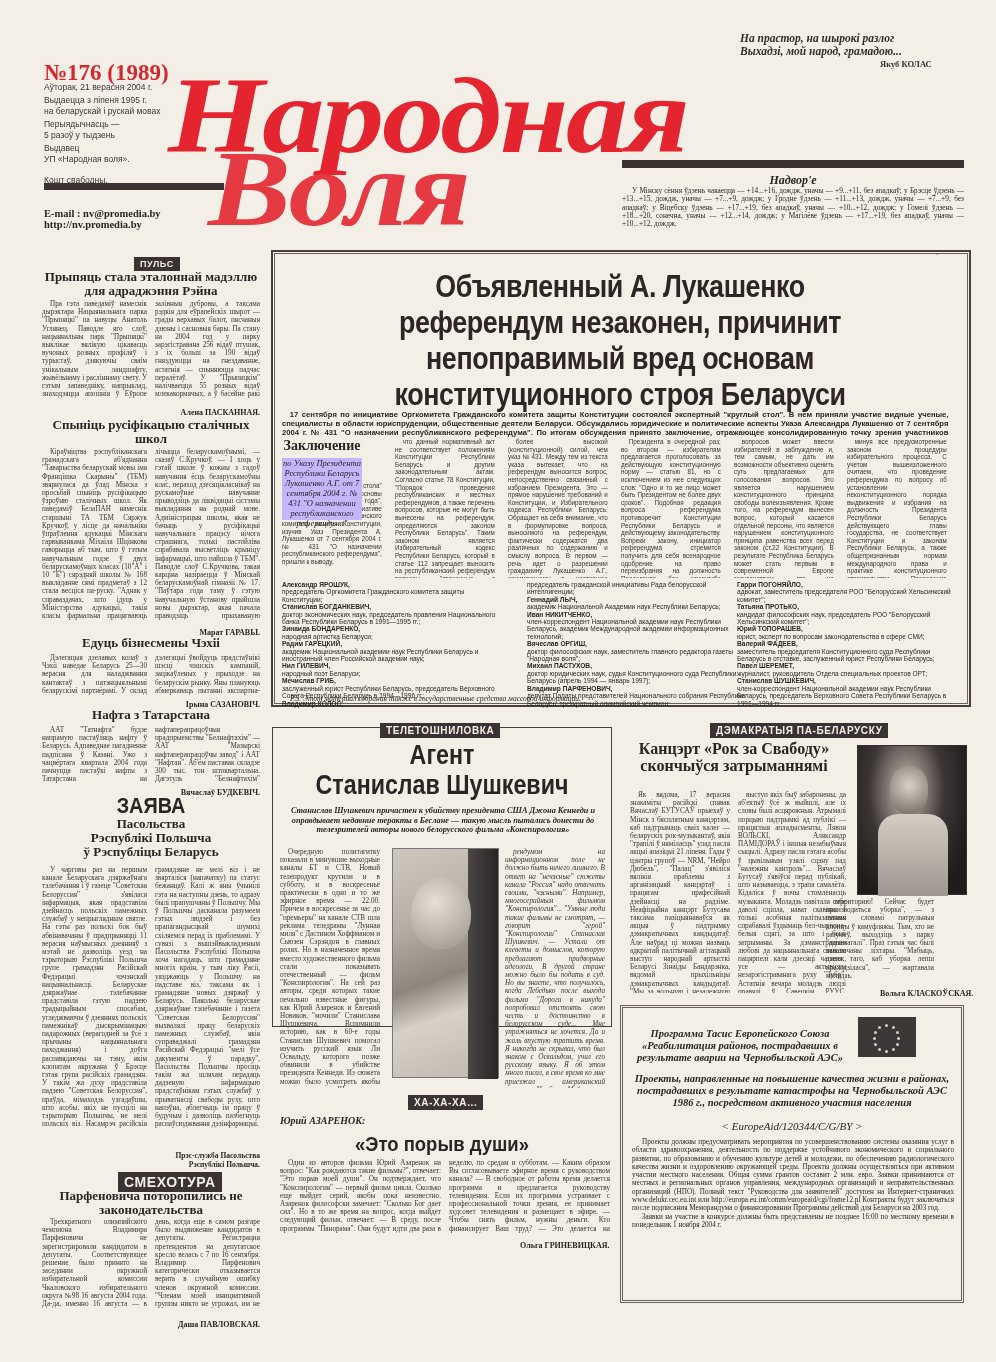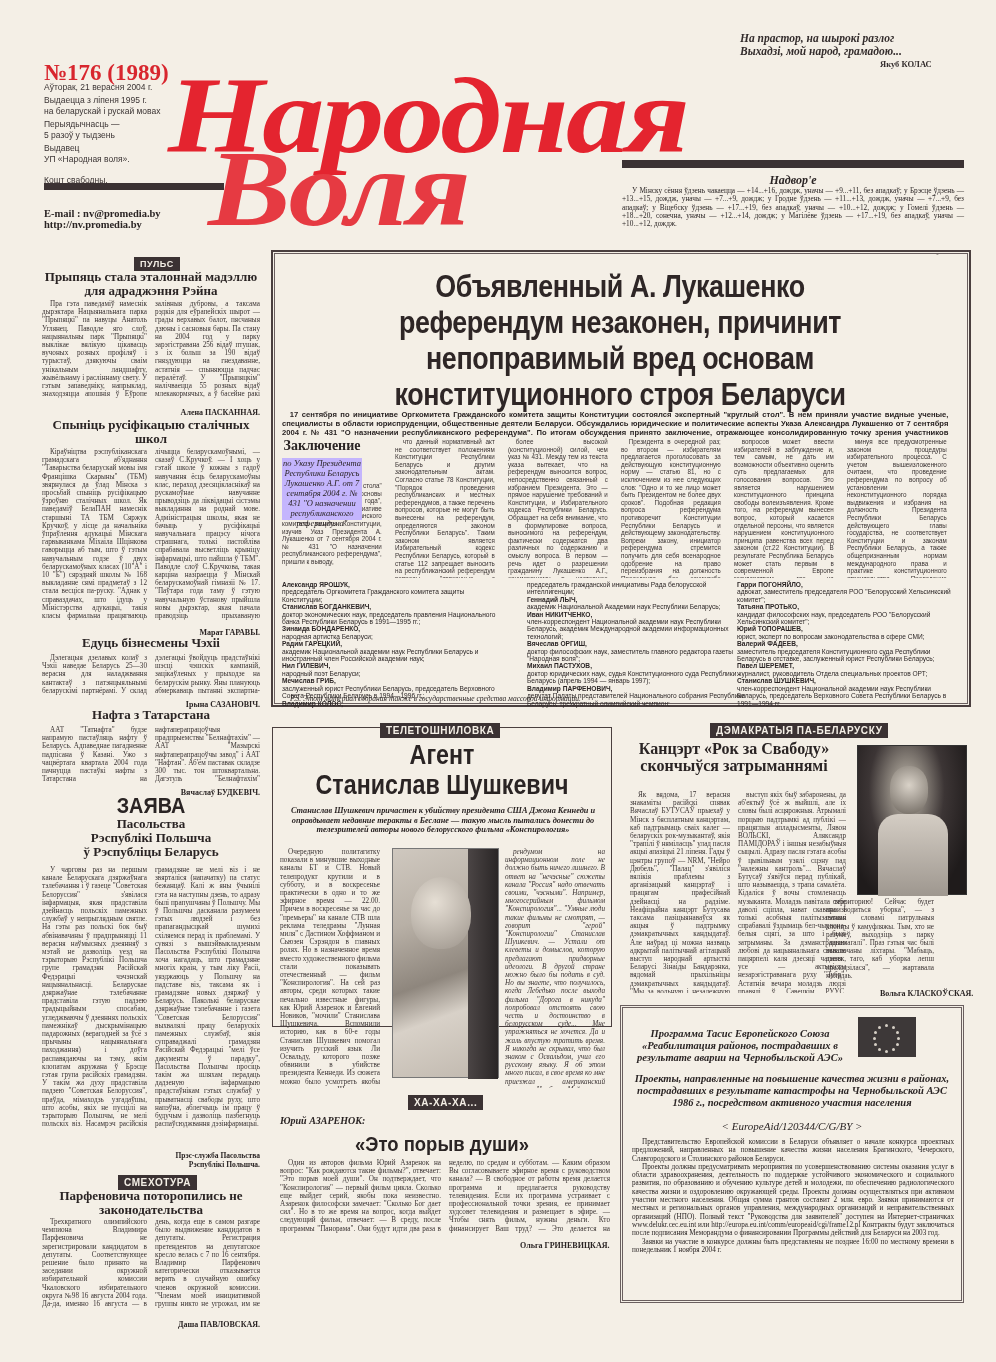--- a/index.html
+++ b/index.html
@@ -172,21 +172,21 @@
   <span class="sm">Пасольства</span>
   <span class="sm">Рэспублікі Польшча</span>
   <span class="sm">ў Рэспубліцы Беларусь</span>
 </div>
 <div class="abs body-text cols2 zayava-body" style="overflow:hidden;text-indent:8px">У чарговы раз на першым канале Беларускага дзяржаўнага тэлебачання і ў газеце "Советская Белоруссия" з'явілася інфармацыя, якая прадставіла дзейнасць польскіх памежных службаў у непрыглядным святле. На гэты раз польскі бок быў абвінавачаны ў прадпрыняцці 11 верасня наўмысных дзеянняў з мэтай не дазволіць уезд на тэрыторыю Рэспублікі Польшча групе грамадзян Расійскай Федэрацыі чэчэнскай нацыянальнасці. Беларускае дзяржаўнае тэлебачанне прадставіла гэтую падзею традыцыйным спосабам, угледжваючы ў дзеяннях польскіх памежнікаў дыскрымінацыю падарожных (верагодней за ўсё з прычыны нацыянальнага паходжання) і доўга распавядаючы на тэму, якім клопатам акружана ў Брэсце гэтая група расійскіх грамадзян. У такім жа духу прадставіла падзею "Советская Белоруссия", праўда, мімаходзь узгадаўшы, што асобы, якіх не пусцілі на тэрыторыю Польшчы, не мелі польскіх віз. Насамрэч расійскія грамадзяне не мелі віз і не звярталіся (напачатку) па статус бежанцаў. Калі ж яны ўчынілі гэта на наступны дзень, то адразу былі прапушчаны ў Польшчу. Мы ў Польшчы дасканала разумеем гэтых людзей і без прапагандысцкай шумихі схіляемся перад іх праблемамі. У сувязі з вышэйвыкладзеным Пасольства Рэспублікі Польшча хоча нагадаць, што грамадзяне многіх краін, у тым ліку Расіі, уязджаюць у Польшчу на падставе віз, таксама як і грамадзяне новых дзяржаў у Беларусь. Паколькі беларускае дзяржаўнае тэлебачанне і газета "Советская Белоруссия" выхвалялі працу беларускіх памежных службаў, якія суправаджалі грамадзян Расійскай Федэрацыі "мелі ўсе дакументы ў парадку", Пасольства Польшчы просіць такім жа шляхам перадаць дадзеную інфармацыю прадстаўнікам гэтых службаў у прыватнасці свабоды руху, што напэўна, аблегчыць ім працу ў будучым і дазволіць пазбегнуць распаўсюджвання дэзінфармацыі.</div>
 <div class="abs zayava-by">
   <div>Прэс-служба Пасольства</div>
   <div>Рэспублікі Польшча.</div>
 </div>
 
-<div class="abs smeh-tag"><span class="tag" style="font-size:10px">СМЕХОТУРА</span></div>
+<div class="abs smeh-tag"><span class="tag" style="font-size:14px">СМЕХОТУРА</span></div>
 <h2 class="abs hl s5-title">Парфеновича поторопились не законодательства</h2>
 <div class="abs body-text cols2 s5-body" style="overflow:hidden;text-indent:8px">Трехкратного олимпийского чемпиона Владимира Парфеновича не зарегистрировали кандидатом в депутаты. Соответствующее решение было принято на заседании окружной избирательной комиссии Чкаловского избирательного округа №98 16 августа 2004 года. Да-да, именно 16 августа — в день, когда еще в самом разгаре было выдвижение кандидатов в депутаты. Регистрация претендентов на депутатское кресло велась с 7 по 16 сентября. Владимир Парфенович категорически отказывается верить в случайную ошибку членов окружной комиссии. "Членам моей инициативной группы никто не угрожал, им не предъявляли никаких ультиматумов, — говорит Владимир Владимирович. — Но мне с самого начала дали понять, что все уже решено. На сегодняшний день я не могу дать ни юридическую, ни даже моральную оценку выписки из протокола №4. Налицо желание комиссии побыстрее оформить документы и "зарегистрировать" меня. Думаю, в ближайшем будущем последует извинение, мол, якобы вышла механическая описка, ошибка. Но лично я в это не верю..."</div>
 <div class="abs byline s5-by">Даша ПАВЛОВСКАЯ.</div>
 
 <div class="abs lead-box"></div>
 <h1 class="abs lead-title">Объявленный А. Лукашенко референдум незаконен, причинит непоправимый вред основам конституционного строя Беларуси</h1>
 <div class="abs lead-intro">17 сентября по инициативе Оргкомитета Гражданского комитета защиты Конституции состоялся экспертный "круглый стол". В нем приняли участие видные ученые, специалисты в области юриспруденции, общественные деятели Беларуси. Обсуждались юридические и политические аспекты Указа Александра Лукашенко от 7 сентября 2004 г. № 431 "О назначении республиканского референдума". По итогам обсуждения принято заключение, отражающее консолидированную точку зрения участников "круглого стола".</div>
 
 <div class="abs lead-cols">
   <div class="c" style="left:0;top:44px;height:96px;overflow:hidden">
@@ -284,16 +284,15 @@
     <span style="left:20px;top:31px"></span>
   <span style="left:16px;top:26px"></span>
     <span style="left:15px;top:20px"></span>
     <span style="left:16px;top:14px"></span>
     <span style="left:20px;top:9px"></span>
 </div>
 <div class="abs ad-h1">Программа Тасис Европейского Союза «Реабилитация районов, пострадавших в результате аварии на Чернобыльской АЭС»</div>
 <div class="abs ad-h2">Проекты, направленные на повышение качества жизни в районах, пострадавших в результате катастрофы на Чернобыльской АЭС 1986 г., посредством активного участия населения</div>
 <div class="abs ad-code">&lt; EuropeAid/120344/C/G/BY &gt;</div>
 <div class="abs ad-body">
-  <p>Представительство Европейской комиссии в Беларуси объявляет о начале конкурса проектных предложений, направленных на повышение качества жизни населения Брагинского, Чечерского, Славгородского и Столинского районов Беларуси.</p>
   <p>Проекты должны предусматривать мероприятия по усовершенствованию системы оказания услуг в области здравоохранения, деятельность по поддержке устойчивого экономического и социального развития, по образованию и обучению культуре детей и молодежи, по обеспечению радиологического качества жизни и оздоровлению окружающей среды. Проекты должны осуществляться при активном участии местного населения. Общая сумма грантов составит 2 млн. евро. Заявки принимаются от местных и региональных органов управления, международных организаций и неправительственных организаций (НПО). Полный текст "Руководства для заявителей" доступен на Интернет-страничках www.delukr.cec.eu.int или http://europa.eu.int/comm/europeaid/cgi/frame12.pl Контракты будут заключаться после подписания Меморандума о финансировании Программы действий для Беларуси на 2003 год.</p>
   <p>Заявки на участие в конкурсе должны быть представлены не позднее 16:00 по местному времени в понедельник 1 ноября 2004 г.</p>
 </div>
 
 </body></html>

